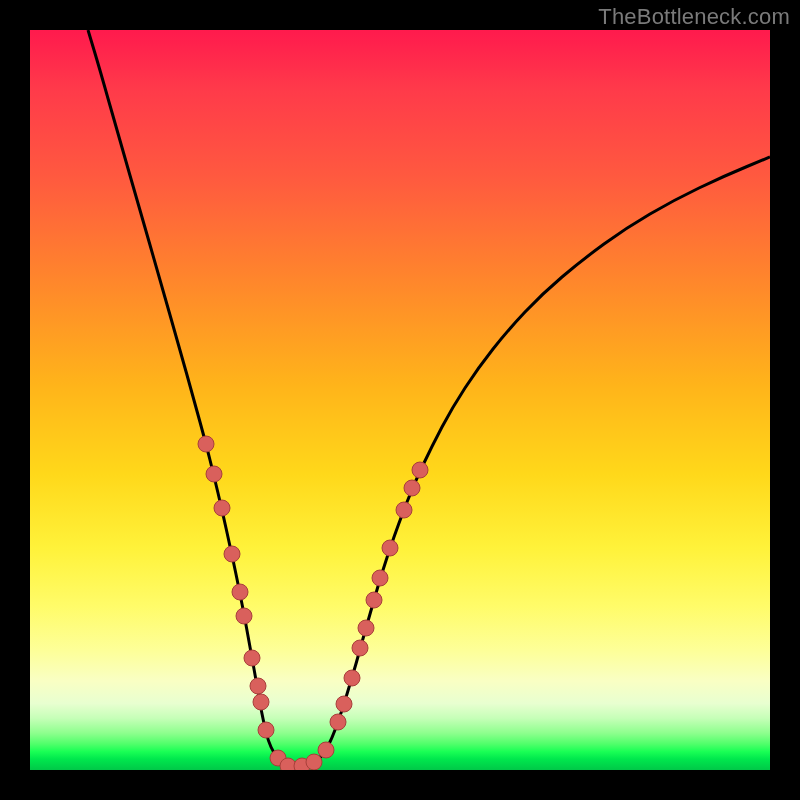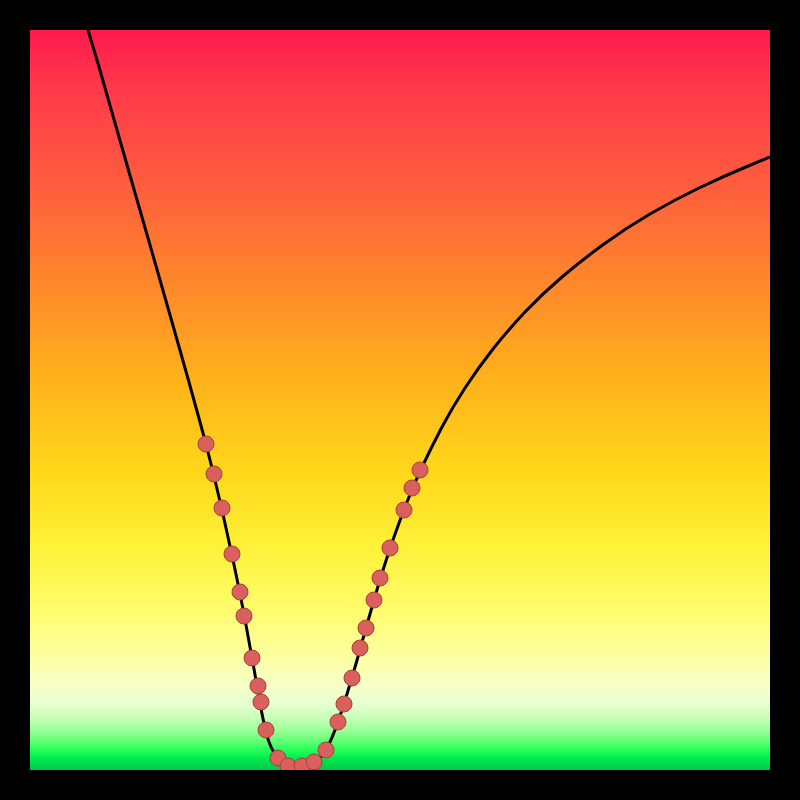--- a/index.html
+++ b/index.html
@@ -60,20 +60,21 @@
     left: 0;
     top: 0;
     width: 740px;
     height: 740px;
   }
 </style>
 </head>
 <body>
 
 <div class="stage">
+  <div class="watermark">TheBottleneck.com</div>
 
   <div class="plot-area">
     <svg class="curve" viewBox="0 0 740 740" preserveAspectRatio="none">
       <path id="left-path" fill="none" stroke-width="3" stroke="#000000" d="M 58 0 Q 58 0 64 20 Q 70 40 79 72 Q 88 104 99 142 Q 110 180 120 215 Q 130 250 140 285 Q 150 320 157 345 Q 164 370 170 392 Q 176 414 180 430 Q 184 446 188 463 Q 192 480 196 498 Q 200 516 203 530 Q 206 544 208 554 Q 210 564 212 574 Q 214 584 216 595 Q 218 606 220 617 Q 222 628 224 639 Q 226 650 227.5 659 Q 229 668 230.5 676 Q 232 684 233.5 691 Q 235 698 236.5 704 Q 238 710 241 717 Q 244 724 248 728 Q 252 732 256 734 L 260 736"></path>
       <path id="right-path" fill="none" stroke-width="3" stroke="#000000" d="M 260 736 Q 260 736 266 736 Q 272 736 277 735 Q 282 734 286 731 Q 290 728 293 724 Q 296 720 299 714 Q 302 708 305 700 Q 308 692 311 683 Q 314 674 317 664 Q 320 654 323 644 Q 326 634 329 623 Q 332 612 336 598 Q 340 584 344 570 Q 348 556 353 540 Q 358 524 364 507 Q 370 490 377 472 Q 384 454 393 435 Q 402 416 412 397 Q 422 378 435 358 Q 448 338 463 319 Q 478 300 495 282 Q 512 264 532 247 Q 552 230 574 214 Q 596 198 620 184 Q 644 170 669 158 Q 694 146 717 136.5 L 740 127"></path>
       <g id="dots">
           <circle cx="176" cy="414" r="8" fill="#d9605c" stroke="#a83f3b" stroke-width="1"></circle>
           <circle cx="184" cy="444" r="8" fill="#d9605c" stroke="#a83f3b" stroke-width="1"></circle>
           <circle cx="192" cy="478" r="8" fill="#d9605c" stroke="#a83f3b" stroke-width="1"></circle>
           <circle cx="202" cy="524" r="8" fill="#d9605c" stroke="#a83f3b" stroke-width="1"></circle>

